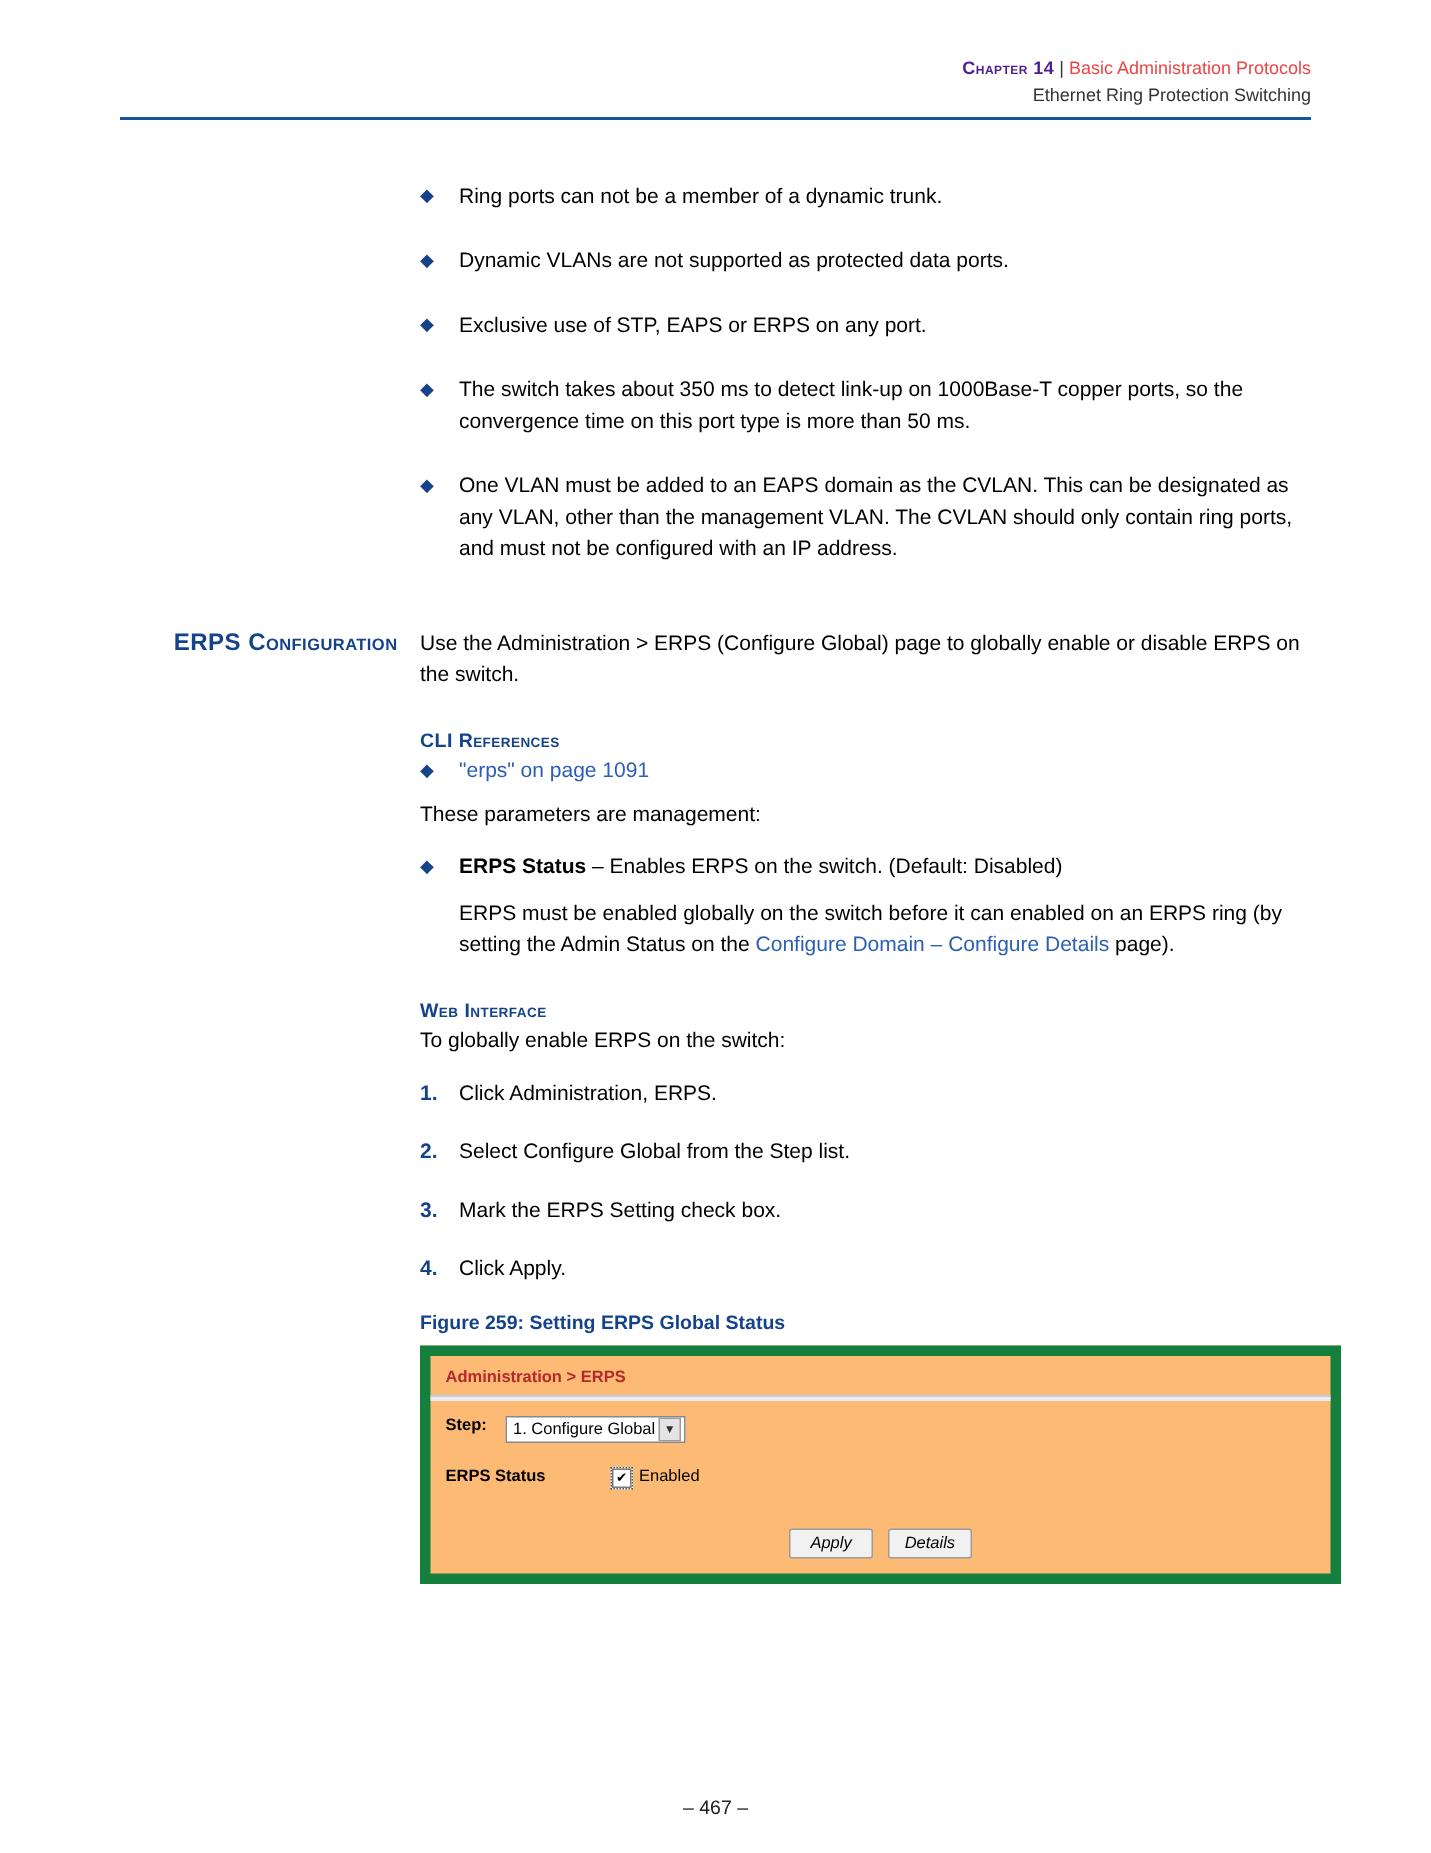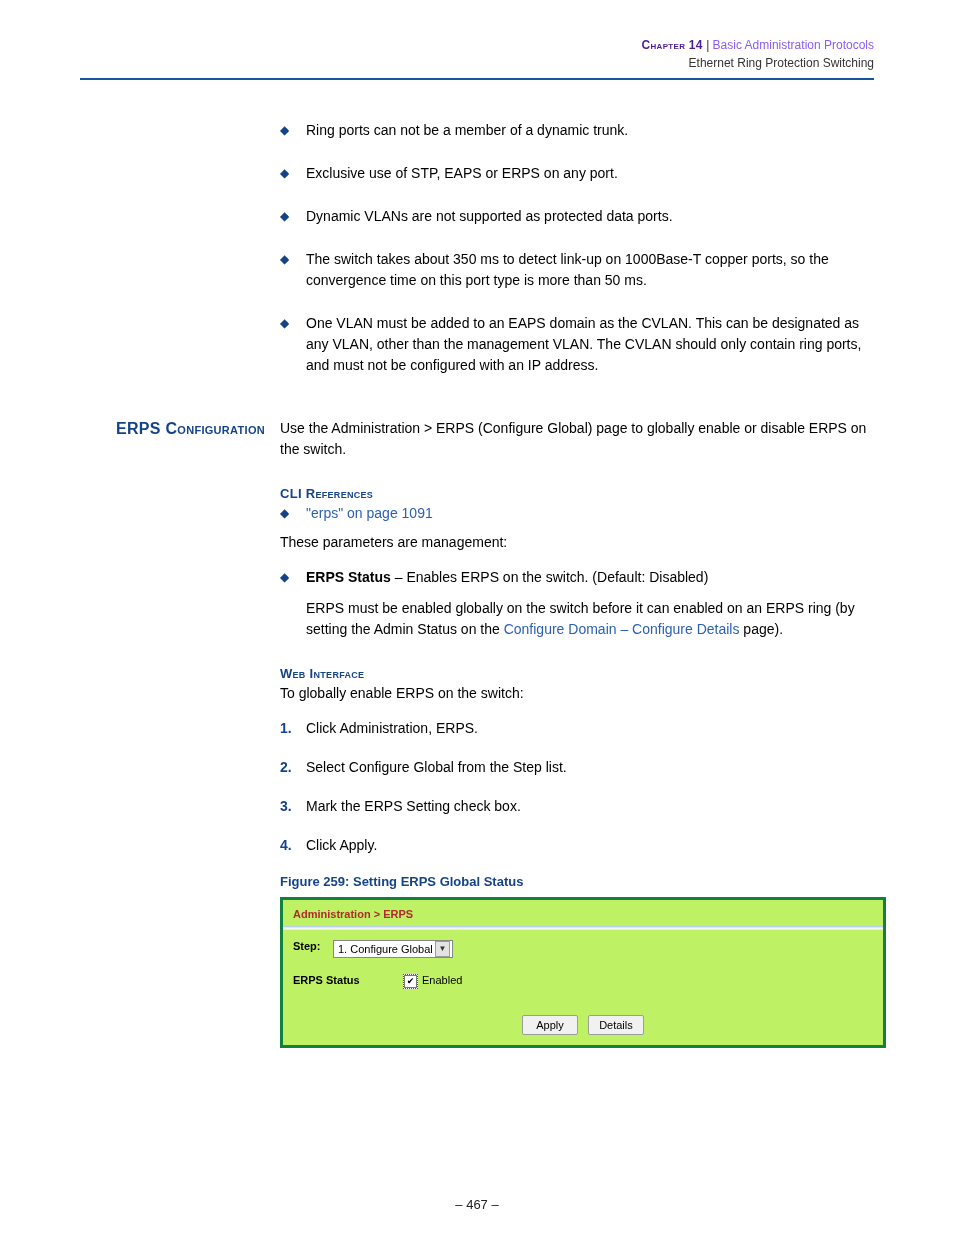--- a/index.html
+++ b/index.html
@@ -24,21 +24,21 @@
     padding-bottom: 6px;
     margin-bottom: 40px;
   }
   .chapter-strong {
     color: #4c1d95;
     font-weight: bold;
     font-variant: small-caps;
     letter-spacing: 0.3px;
   }
   .chapter-sep { color: #333; }
-  .chapter-title { color: #8b5cf6; }
+  .chapter-title { color: #ef4444; }
   .subtitle { color: #333; font-size: 12px; }
   .content {
     margin-left: 200px;
   }
   ul.diamond {
     list-style: none;
     padding: 0;
     margin: 0 0 24px 0;
   }
   ul.diamond > li {
@@ -113,23 +113,23 @@
     font-weight: bold;
   }
   .fig-caption {
     color: #15438a;
     font-weight: bold;
     font-size: 13px;
     margin-top: 10px;
     margin-bottom: 8px;
   }
   .panel {
-    border: 3px solid #15803d;
+    border: 7px solid #15803d;
     width: 600px;
-    background: #bef264;
+    background: #fdba74;
     font-family: Arial, sans-serif;
   }
   .breadcrumb {
     color: #b02a2f;
     font-weight: bold;
     font-size: 11px;
     padding: 8px 10px 6px 10px;
   }
   .panel-sep {
     height: 2px;
@@ -207,20 +207,21 @@
     display: inline-block;
     width: 54px;
     height: 18px;
     line-height: 18px;
     font-size: 11px;
     background: #f1f1f1;
     border: 1px solid #9c9c9c;
     border-radius: 2px;
     margin: 0 3px;
     text-align: center;
+    font-style: italic;
   }
   .pagenum {
     position: absolute;
     bottom: 23px;
     left: 0;
     width: 100%;
     text-align: center;
     font-size: 13px;
     color: #222;
   }
@@ -230,22 +231,22 @@
 
 <div class="page">
   <div class="header">
     <span class="chapter-strong">Chapter 14</span><span class="chapter-sep">  |  </span><span class="chapter-title">Basic Administration Protocols</span><br>
     <span class="subtitle">Ethernet Ring Protection Switching</span>
   </div>
 
   <div class="content">
     <ul class="diamond">
       <li>Ring ports can not be a member of a dynamic trunk.</li>
+      <li>Dynamic VLANs are not supported as protected data ports.</li>
       <li>Exclusive use of STP, EAPS or ERPS on any port.</li>
-      <li>Dynamic VLANs are not supported as protected data ports.</li>
       <li>The switch takes about 350 ms to detect link-up on 1000Base-T copper ports, so the convergence time on this port type is more than 50 ms.</li>
       <li>One VLAN must be added to an EAPS domain as the CVLAN. This can be designated as any VLAN, other than the management VLAN. The CVLAN should only contain ring ports, and must not be configured with an IP address.</li>
     </ul>
 
     <div class="section-row">
       <div class="sidehead">ERPS Configuration</div>
       <div class="section-body">
         <p>Use the Administration &gt; ERPS (Configure Global) page to globally enable or disable ERPS on the switch.</p>
 
         <div class="subhead">CLI References</div>

